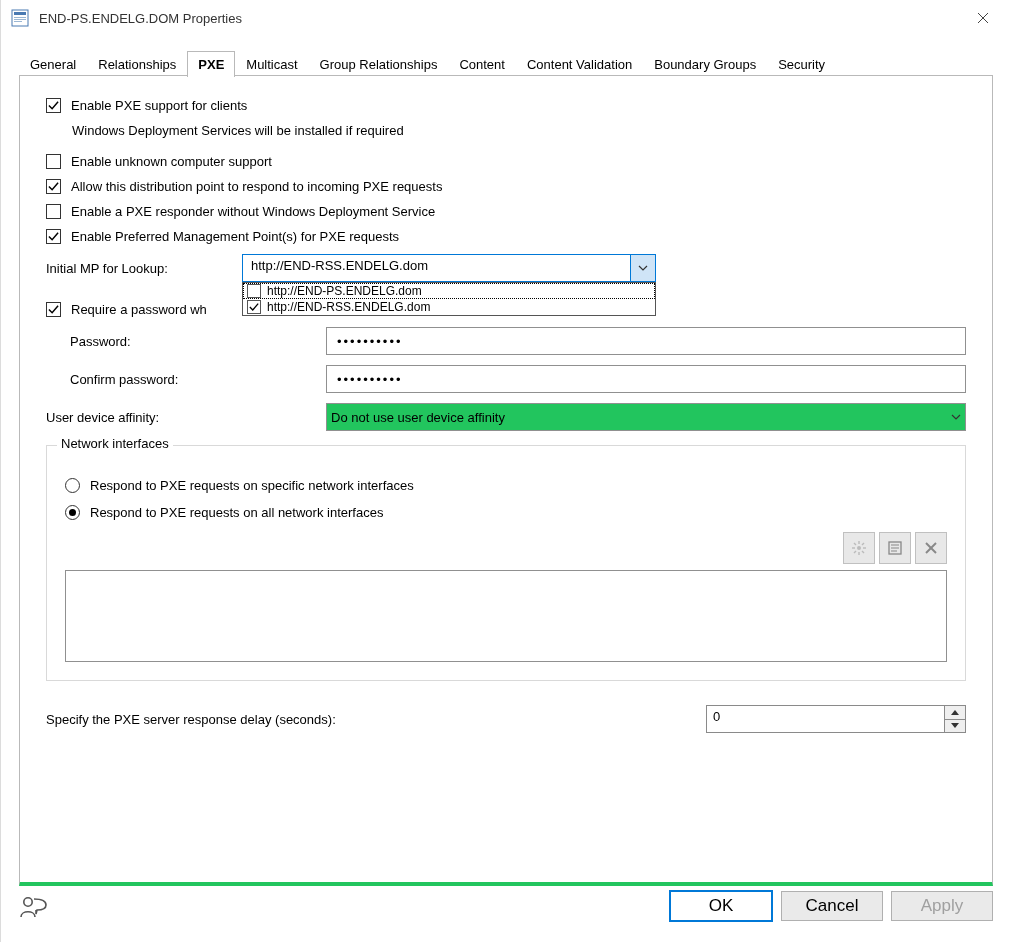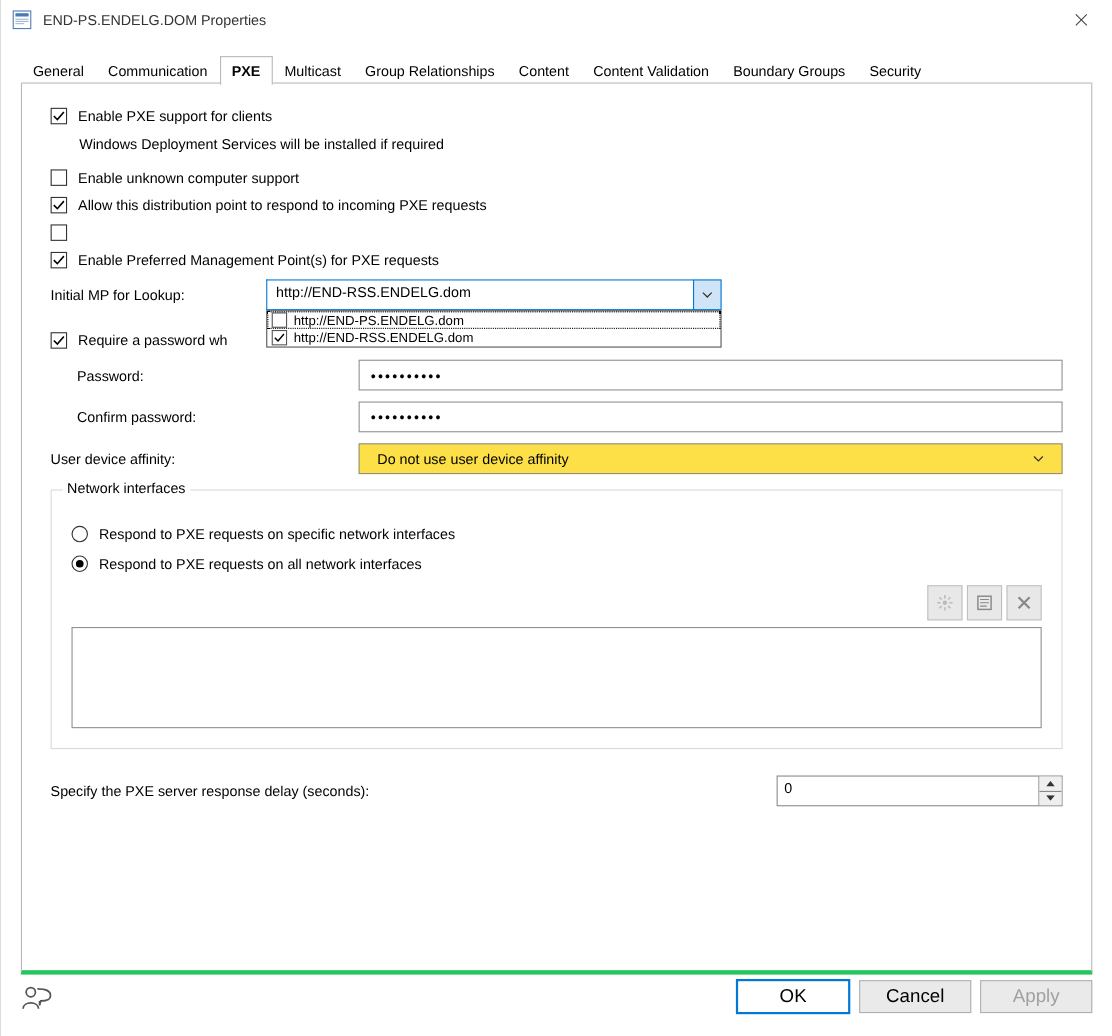--- a/index.html
+++ b/index.html
@@ -220,25 +220,25 @@
     font-family: inherit;
     font-size: 13px;
     letter-spacing: 2px;
   }
 
   
   .select-wrap {
     flex: 1;
     height: 28px;
     border: 1px solid #909090;
-    background: #fde047;
+    background: #22c55e;
     display: flex;
     align-items: center;
     justify-content: space-between;
-    padding: 0 16px;
+    padding: 0 4px;
     box-sizing: border-box;
   }
   .select-wrap svg { width: 10px; height: 6px; }
 
   
   .groupbox {
     border: 1px solid #d9d9d9;
     margin-top: 14px;
     padding: 32px 18px 18px 18px;
     position: relative;
@@ -397,21 +397,21 @@
         <line x1="1" y1="1" x2="11" y2="11" stroke="currentColor" stroke-width="1"></line>
         <line x1="11" y1="1" x2="1" y2="11" stroke="currentColor" stroke-width="1"></line>
       </svg>
     </div>
   </div>
 
   <div class="client">
 
     <div class="tabs">
       <div class="tab">General</div>
-      <div class="tab">Communication</div>
+      <div class="tab">Relationships</div>
       <div class="tab active">PXE</div>
       <div class="tab">Multicast</div>
       <div class="tab">Group Relationships</div>
       <div class="tab">Content</div>
       <div class="tab">Content Validation</div>
       <div class="tab">Boundary Groups</div>
       <div class="tab">Security</div>
       <div class="tab-underline"></div>
     </div>
 
@@ -436,20 +436,21 @@
         <span class="checkbox">
           <svg viewBox="0 0 12 12">
               <polyline points="1,6 4.5,9.5 11,2" fill="none" stroke="#000" stroke-width="1.6"></polyline>
             </svg>
         </span>
         <span>Allow this distribution point to respond to incoming PXE requests</span>
       </div>
 
       <div class="row">
         <span class="checkbox"></span>
+        <span>Enable a PXE responder without Windows Deployment Service</span>
       </div>
 
       <div class="row">
         <span class="checkbox">
           <svg viewBox="0 0 12 12">
               <polyline points="1,6 4.5,9.5 11,2" fill="none" stroke="#000" stroke-width="1.6"></polyline>
             </svg>
         </span>
         <span>Enable Preferred Management Point(s) for PXE requests</span>
       </div>

